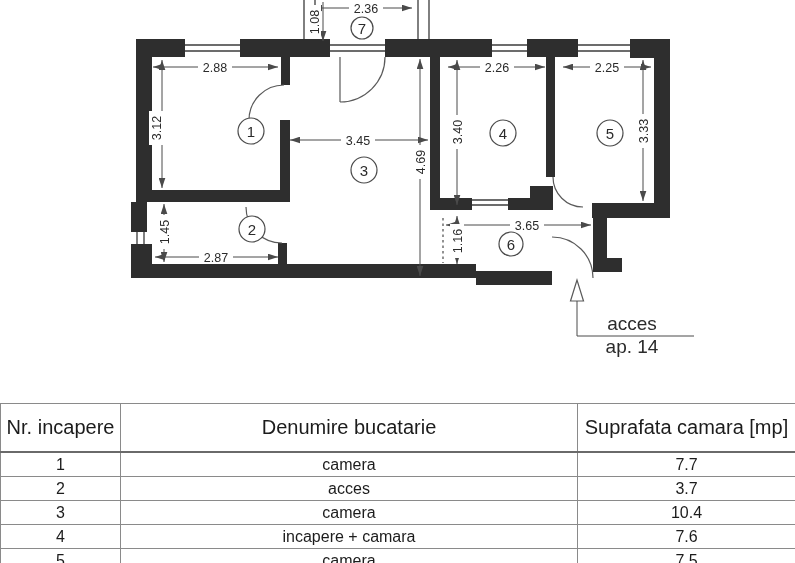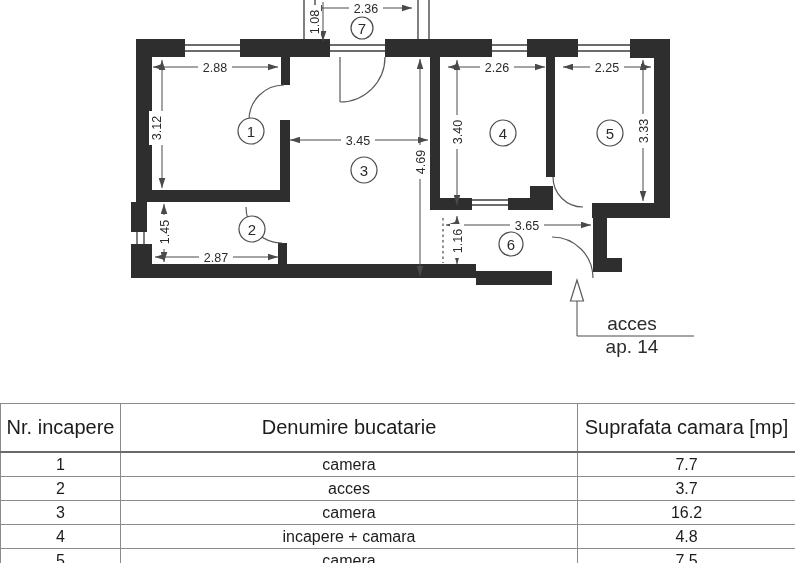--- a/index.html
+++ b/index.html
@@ -216,26 +216,26 @@
       <td>7.7</td>
     </tr>
     <tr>
       <td>2</td>
       <td>acces</td>
       <td>3.7</td>
     </tr>
     <tr>
       <td>3</td>
       <td>camera</td>
-      <td>16.2</td>
+      <td>10.4</td>
     </tr>
     <tr>
       <td>4</td>
       <td>incapere + camara</td>
-      <td>4.8</td>
+      <td>7.6</td>
     </tr>
     <tr>
       <td>5</td>
       <td>camera</td>
       <td>7.5</td>
     </tr>
   </tbody>
 </table>
 
 </body></html>

